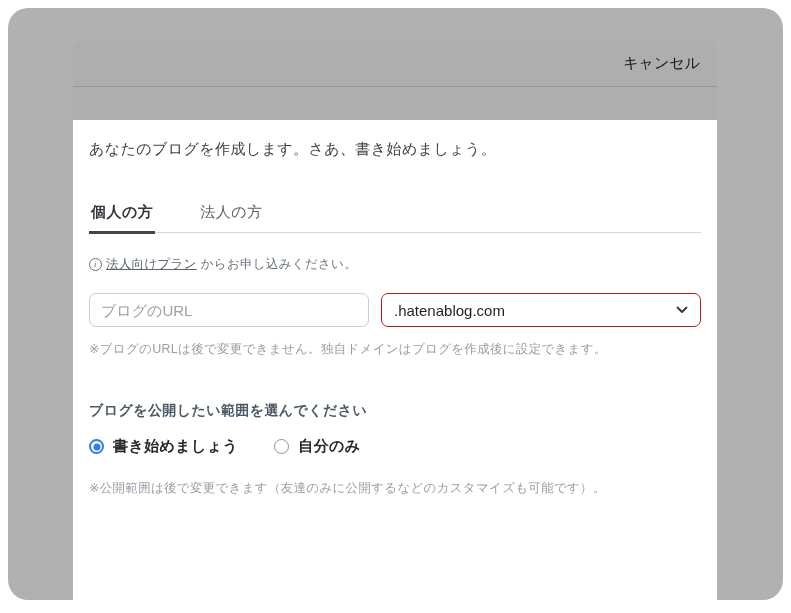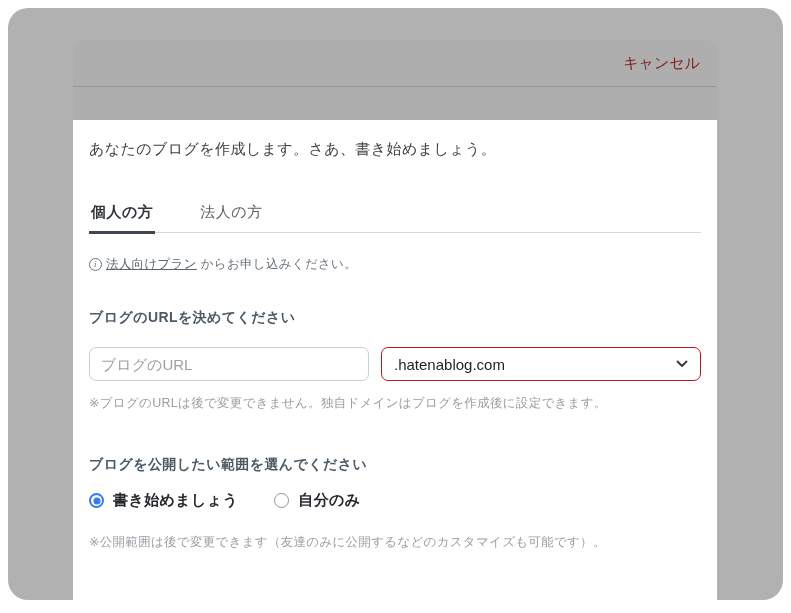--- a/index.html
+++ b/index.html
@@ -26,21 +26,21 @@
   .navbar {
     height:47px; flex:0 0 47px;
     display:flex; align-items:center; justify-content:flex-end;
     padding:0 17px;
     border-bottom:1px solid #959595;
     background:#aeaeae;
   }
   .cancel-btn {
     background:none; border:none; cursor:pointer;
     font-family:Liberation Mono, monospace;
-    font-size:15px; color:#7f1d1d;
+    font-size:15px; color:#0f172a;
   }
   .page-gap { height:33px; flex:0 0 33px; background:#aeaeae; }
   .content {
     flex:1; background:#ffffff;
     padding:12px 16px 15px 16px;
     position:relative;
   }
 
   .page-title {
     font-size:29px; font-weight:bold; color:#222426;
@@ -168,21 +168,20 @@
         <div class="tab active">個人の方</div>
         <div class="tab inactive">法人の方</div>
       </div>
 
       <div class="info-row">
         <span class="info-icon">i</span>
         <a class="info-link">法人向けプラン</a>
         <span>からお申し込みください。</span>
       </div>
 
-      <div class="section-label section-url">ブログのURLを決めてください</div>
 
       <div class="url-row">
         <input class="url-input" type="text" placeholder="ブログのURL" style="">
         <div class="domain-select">
           <span>.hatenablog.com</span>
           <span class="chevron">
             <svg width="12" height="8" viewBox="0 0 12 8">
               <polyline points="1.5,1.5 6,6 10.5,1.5" fill="none" stroke="#33373b" stroke-width="1.8" stroke-linecap="round" stroke-linejoin="round"></polyline>
             </svg>
           </span>

